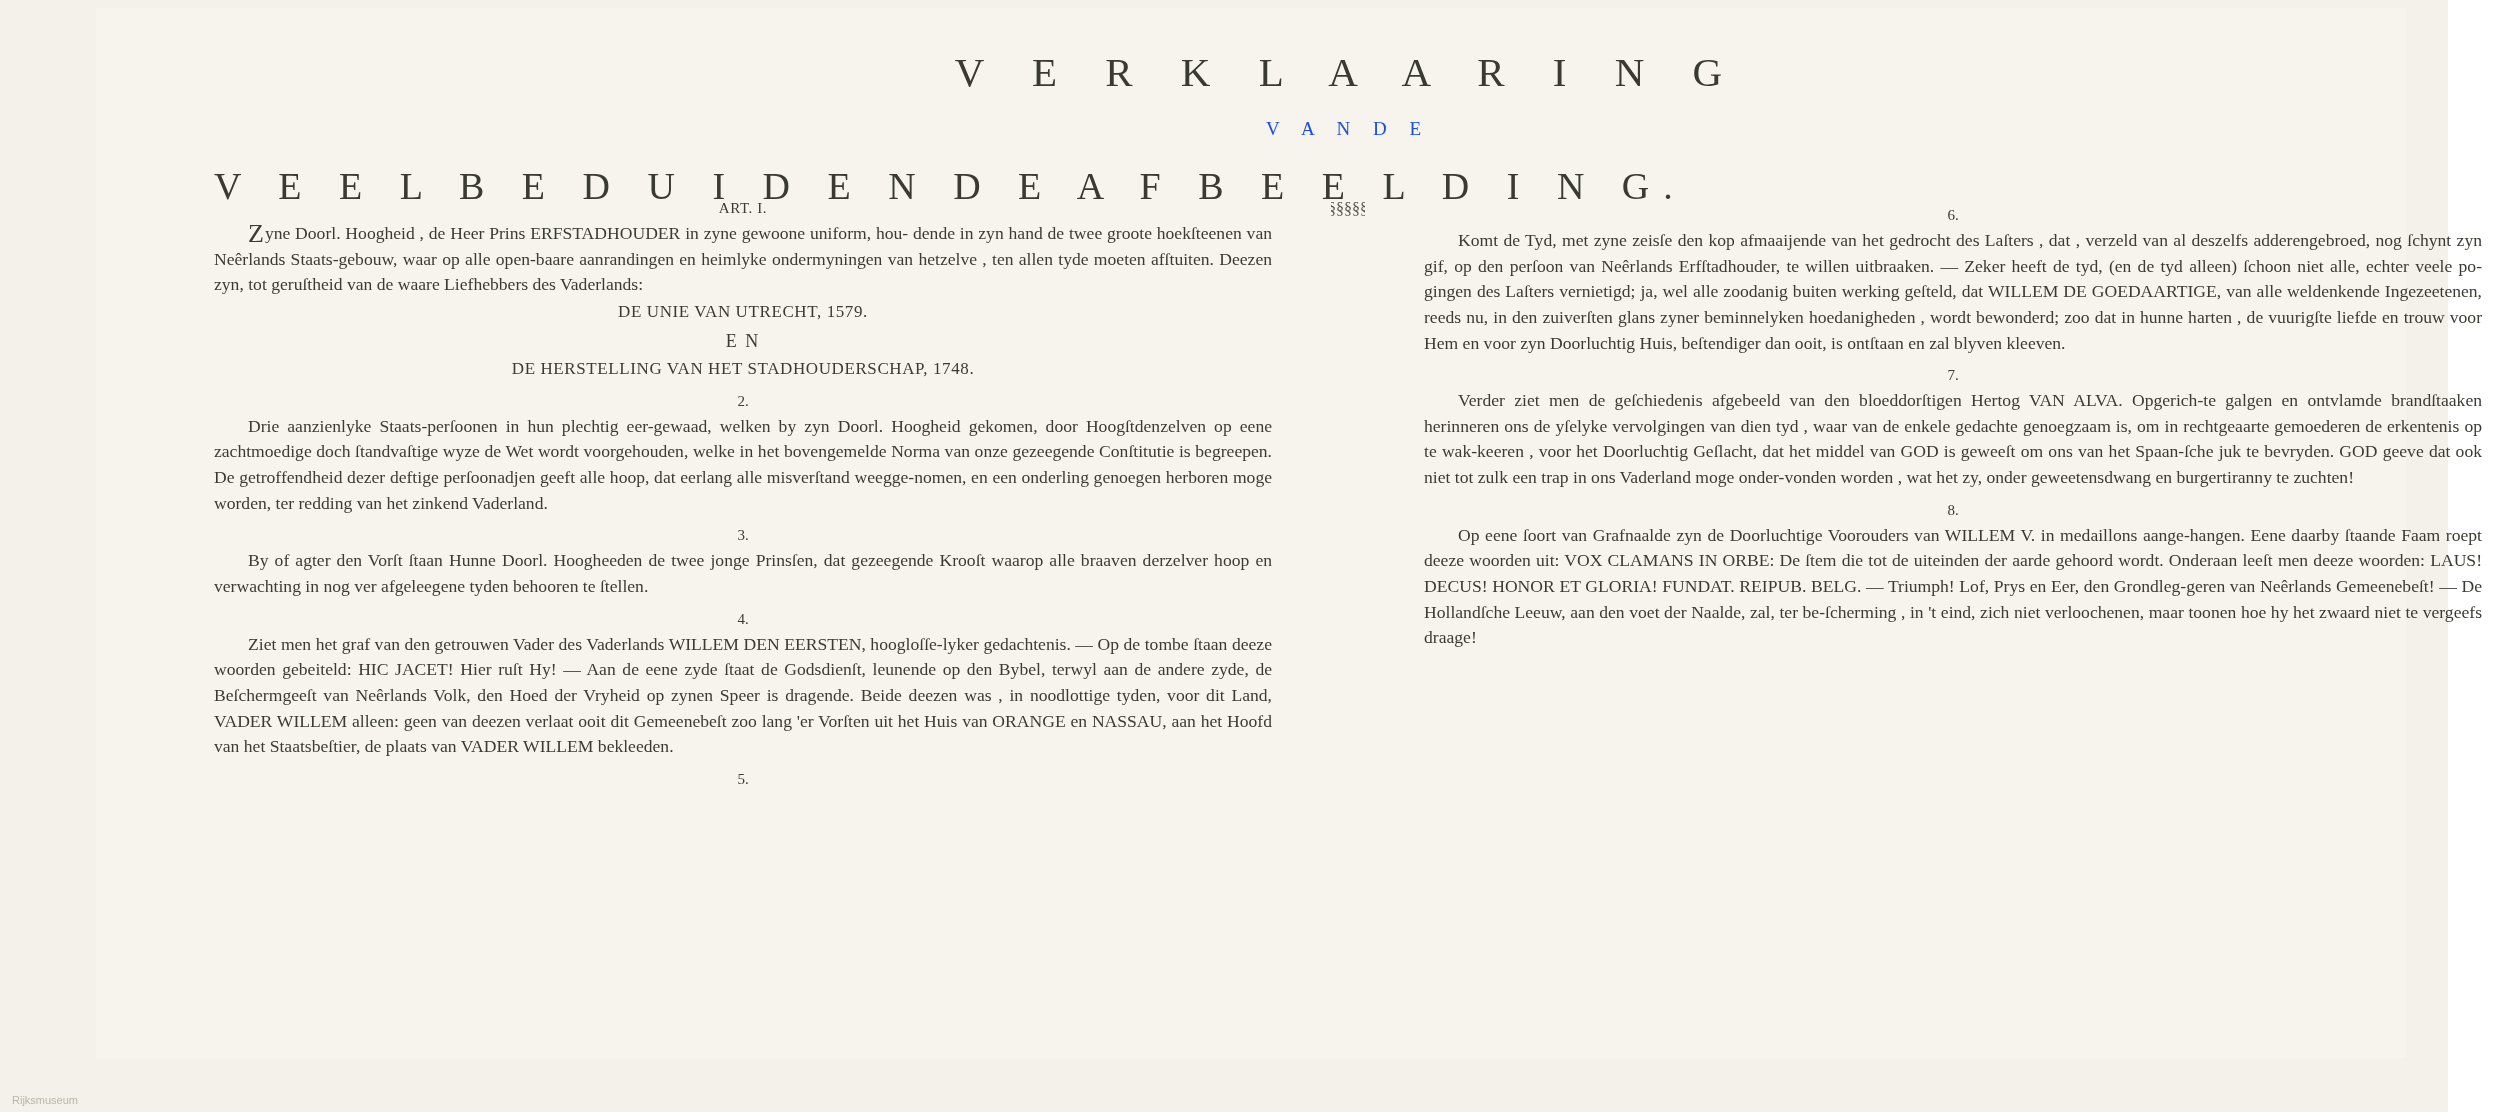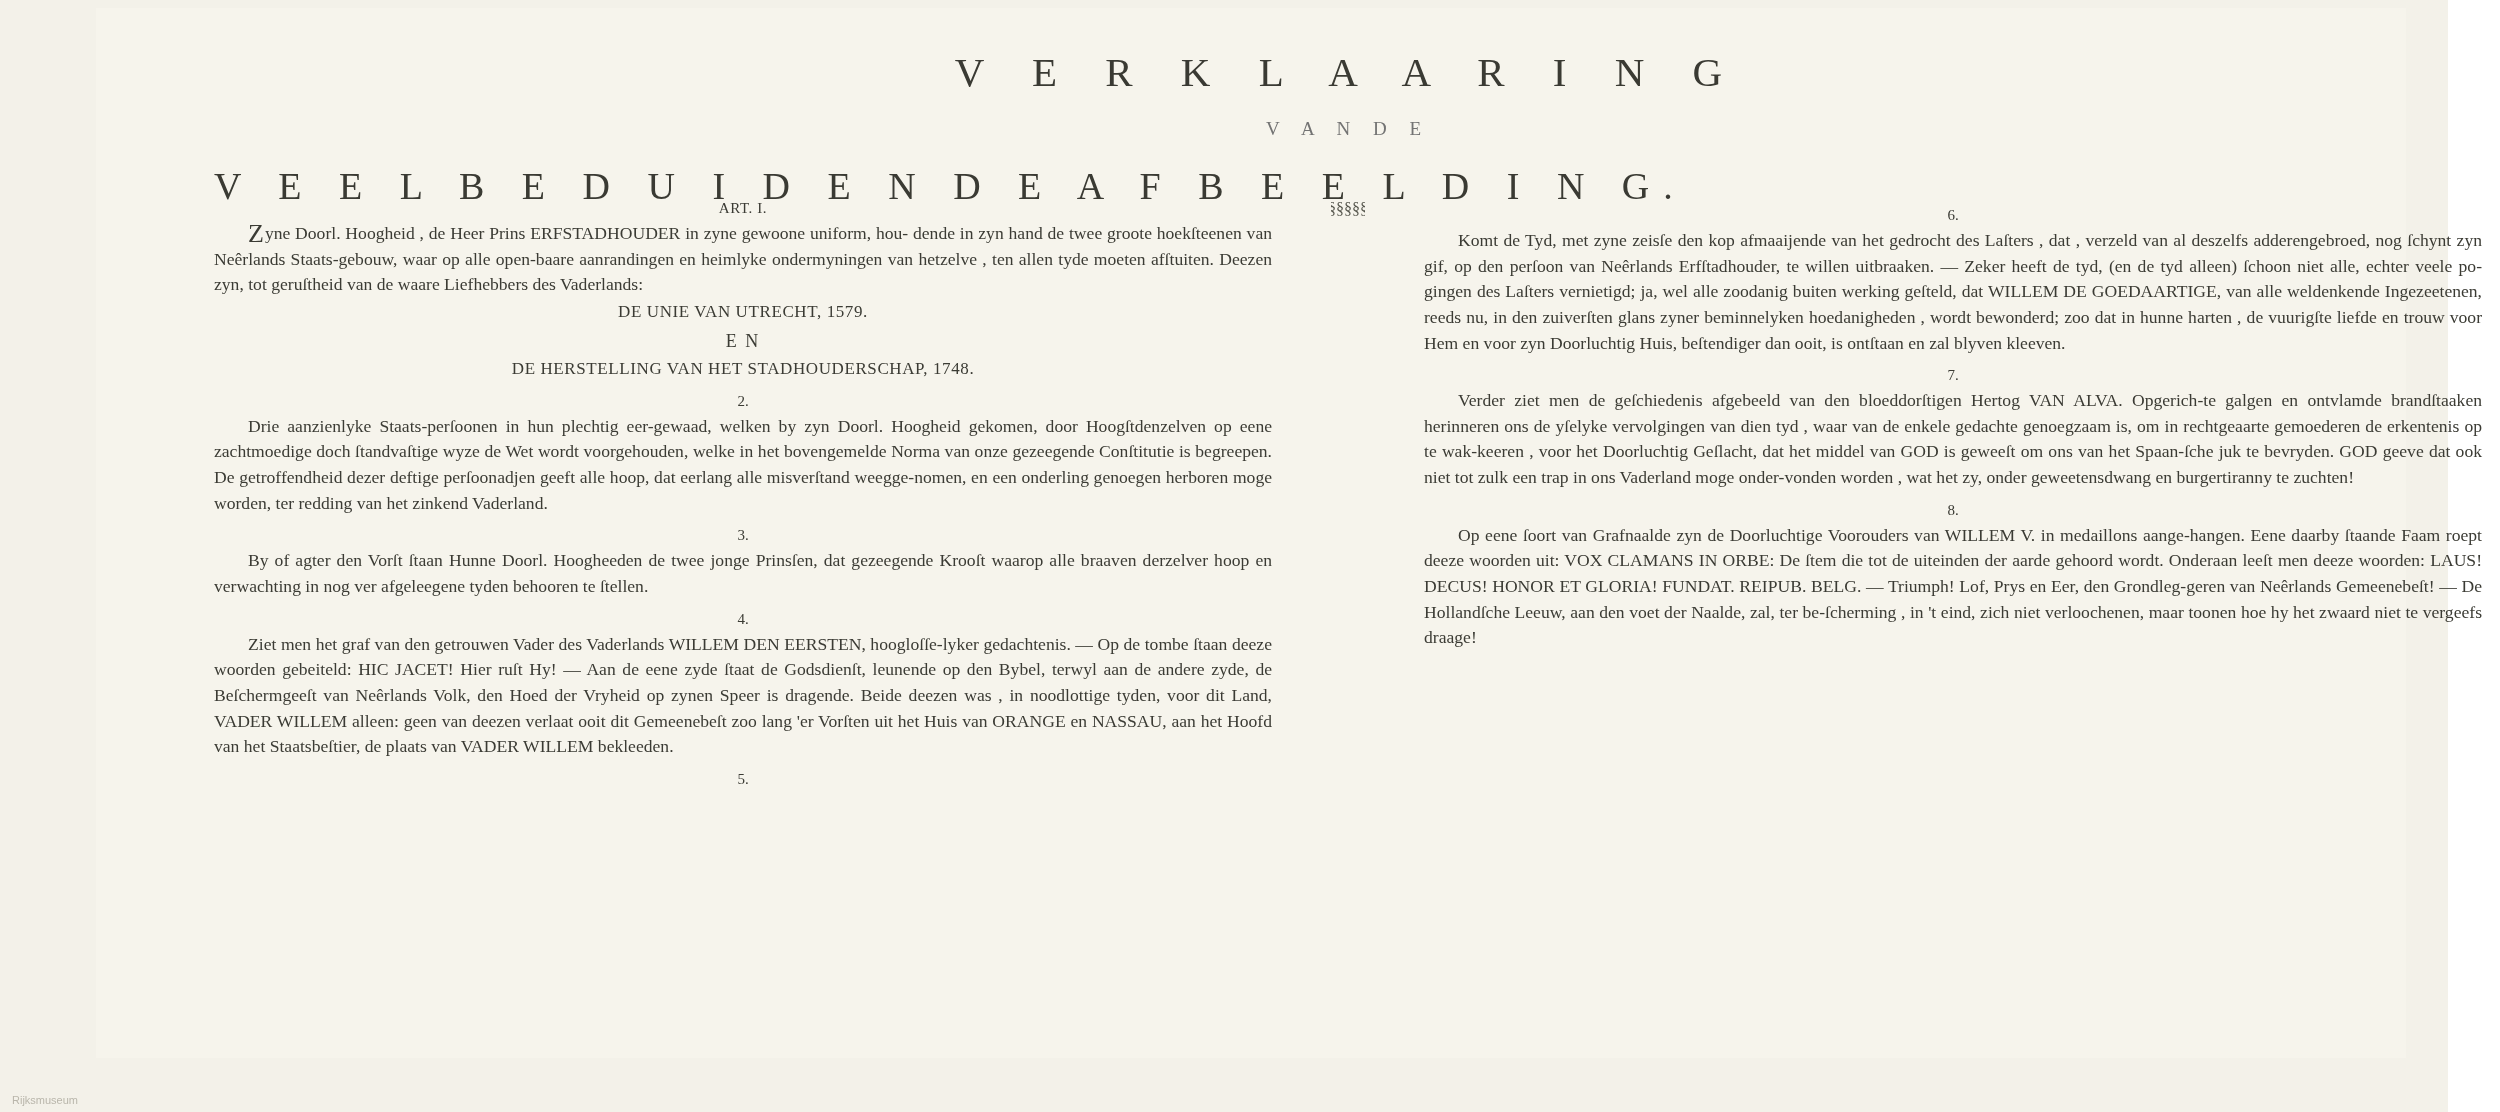--- a/index.html
+++ b/index.html
@@ -42,21 +42,21 @@
     font-size: 41px;
     letter-spacing: 19px;
     color: #3a3a33;
     margin-top: 24px;
     font-family: "Liberation Serif", serif;
   }
   .title-vande {
     text-align: center;
     font-size: 19px;
     letter-spacing: 9px;
-    color: #737373;
+    color: #1d4ed8;
     margin-top: 22px;
   }
   .title-sub {
     text-align: left;
     font-size: 38px;
     letter-spacing: 14px;
     color: #3a3a33;
     margin-top: 24px;
   }
   

